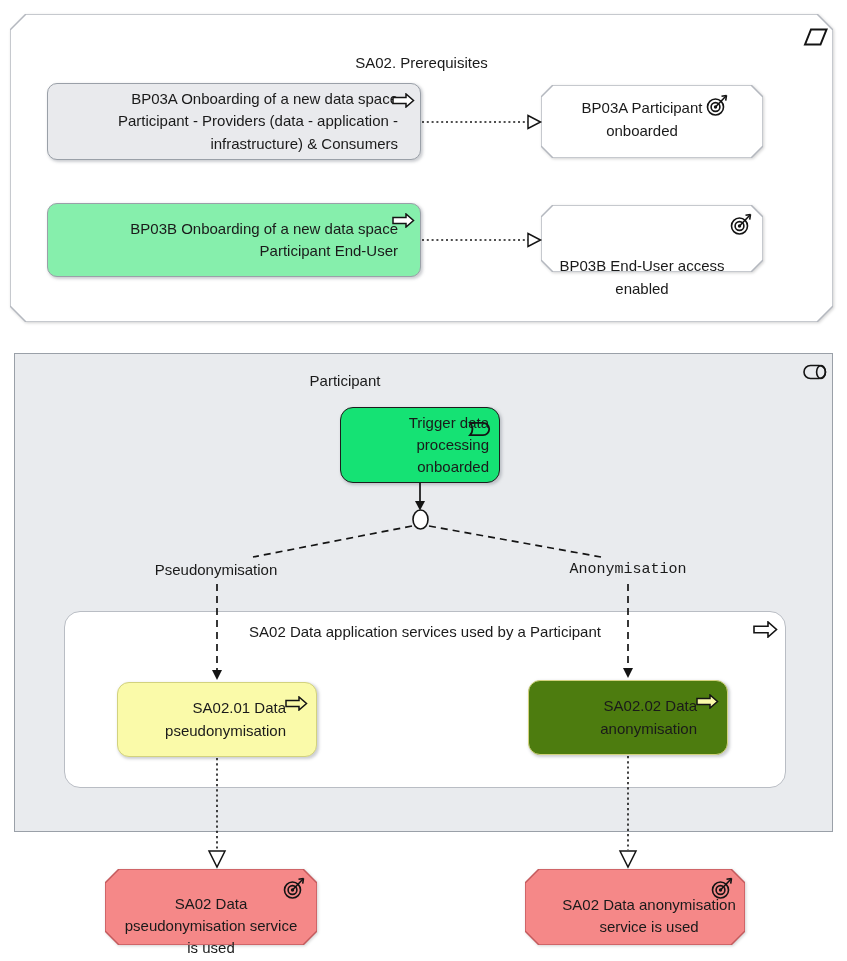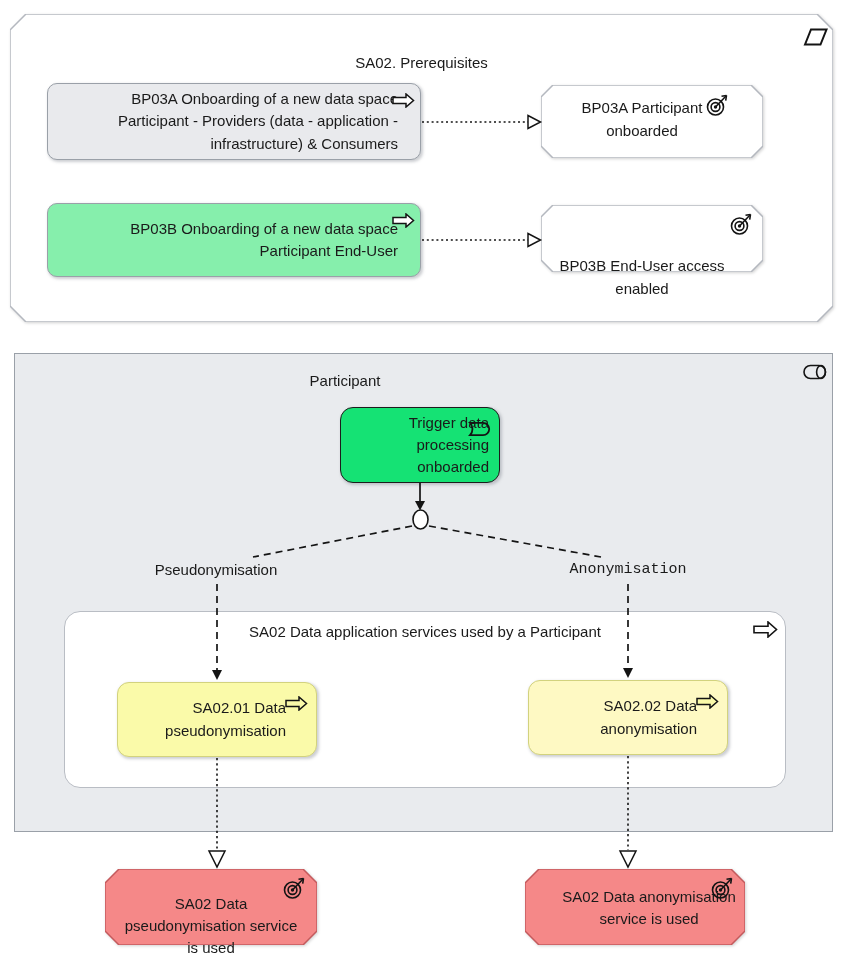--- a/index.html
+++ b/index.html
@@ -93,21 +93,21 @@
   <svg class="icon" style="left:753px;top:621px;" width="25" height="17" viewBox="0 0 25 17">
     <polygon points="1,5.2 15,5.2 15,1 23.5,8.5 15,16 15,11.8 1,11.8" fill="#ffffff" stroke="#141414" stroke-width="1.6"></polygon>
   </svg>
 
   <div class="abs ctr lbl node shadow" style="left:117px;top:682px;width:200px;height:75px;background:#fafaa9;border:1.5px solid #d2d27e;border-radius:12px;padding:0 30px 0 8px;">
     <span>SA02.01 Data pseudonymisation</span>
     <svg class="icon" style="right:8px;top:13px;" width="23" height="15" viewBox="0 0 23 15">
       <polygon points="1,4.6 14,4.6 14,1 21.5,7.5 14,14 14,10.4 1,10.4" fill="#fafaa9" stroke="#141414" stroke-width="1.5"></polygon>
     </svg>
   </div>
-  <div class="abs ctr lbl node shadow" style="left:528px;top:680px;width:200px;height:75px;background:#fef9c3;border:1.5px solid #d2d27e;border-radius:12px;padding:0 30px 0 8px;">
+  <div class="abs ctr lbl node shadow" style="left:528px;top:680px;width:200px;height:75px;background:#4d7c0f;border:1.5px solid #d2d27e;border-radius:12px;padding:0 30px 0 8px;">
     <span>SA02.02 Data anonymisation</span>
     <svg class="icon" style="right:8px;top:13px;" width="23" height="15" viewBox="0 0 23 15">
       <polygon points="1,4.6 14,4.6 14,1 21.5,7.5 14,14 14,10.4 1,10.4" fill="#fafaa9" stroke="#141414" stroke-width="1.5"></polygon>
     </svg>
   </div>
 
   <div class="abs" style="left:105px;top:869px;width:212px;height:76px;">
     <svg class="abs octshadow" style="left:0;top:0;" width="212" height="76" viewBox="0 0 212 76">
       <polygon points="14,0 198,0 212,14 212,62 198,76 14,76 0,62 0,14" fill="#f58888" stroke="#c45a5d" stroke-width="1.5"></polygon>
     </svg>
@@ -118,21 +118,21 @@
       <circle cx="10.5" cy="15" r="1.7" fill="#141414"></circle>
       <line x1="10.5" y1="15" x2="21.5" y2="3.5" stroke="#141414" stroke-width="1.6"></line>
       <path d="M21.5,3.5 L16.5,4.3 M21.5,3.5 L20.7,8.6" fill="none" stroke="#141414" stroke-width="1.6"></path>
     </svg>
   </div>
 
   <div class="abs" style="left:525px;top:869px;width:220px;height:76px;">
     <svg class="abs octshadow" style="left:0;top:0;" width="220" height="76" viewBox="0 0 220 76">
       <polygon points="14,0 206,0 220,14 220,62 206,76 14,76 0,62 0,14" fill="#f58888" stroke="#c45a5d" stroke-width="1.5"></polygon>
     </svg>
-    <div class="abs ctr lbl" style="left:0;top:0;width:248px;height:76px;padding:2px 14px 0 14px;box-sizing:border-box;">SA02 Data anonymisation service is used</div>
+    <div class="abs ctr lbl" style="left:0;top:8px;width:248px;height:76px;padding:2px 14px 0 14px;box-sizing:border-box;">SA02 Data anonymisation service is used</div>
     <svg class="icon" style="right:9px;top:6px;" width="26" height="26" viewBox="0 0 26 26">
       <circle cx="10.5" cy="15" r="8" fill="none" stroke="#141414" stroke-width="1.6"></circle>
       <circle cx="10.5" cy="15" r="4.4" fill="none" stroke="#141414" stroke-width="1.6"></circle>
       <circle cx="10.5" cy="15" r="1.7" fill="#141414"></circle>
       <line x1="10.5" y1="15" x2="21.5" y2="3.5" stroke="#141414" stroke-width="1.6"></line>
       <path d="M21.5,3.5 L16.5,4.3 M21.5,3.5 L20.7,8.6" fill="none" stroke="#141414" stroke-width="1.6"></path>
     </svg>
   </div>
 
   <svg class="abs" style="left:0;top:0;pointer-events:none;" width="847" height="961" viewBox="0 0 847 961">

